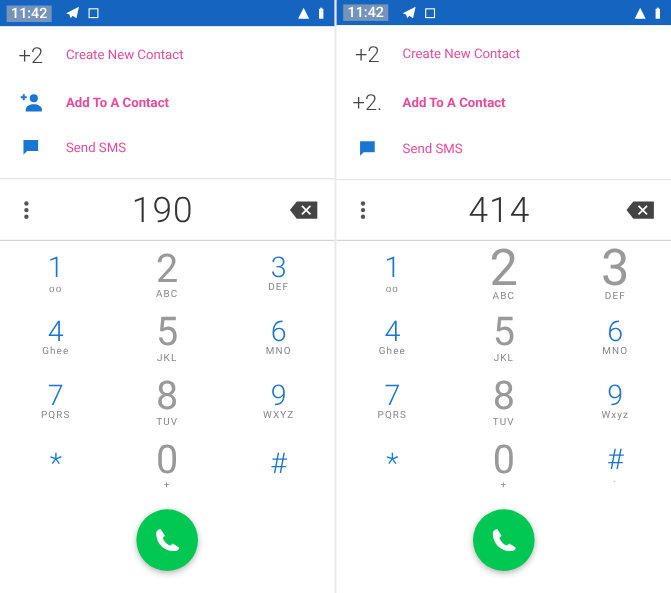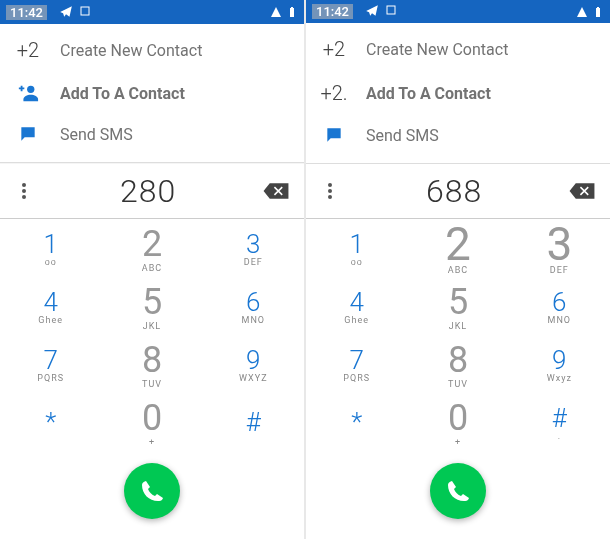--- a/index.html
+++ b/index.html
@@ -1,26 +1,26 @@
 <!DOCTYPE html>
 <html><head>
 <meta charset="utf-8">
 <style>
 *{margin:0;padding:0;box-sizing:border-box;font-family:Roboto,Arial,sans-serif}
 body{background:#e8e8e8;display:flex;gap:2px;width:610px;height:539px}
 .phone{width:304px;height:539px;background:#fff;display:flex;flex-direction:column}
 .statusbar{height:24px;background:#1565c0;color:#fff;display:flex;align-items:center;padding:0 6px;font-size:13px;font-weight:500}
 .statusbar .time{background:rgba(180,180,180,0.6);padding:0 4px;margin-right:6px}
-.sb-left{display:flex;gap:6px}
+.sb-left{display:flex;align-items:center;gap:6px}
 .sb-right{margin-left:auto;display:flex;align-items:center;gap:4px}
 .sb-right svg{width:12px;height:12px}
 .actions{background:#fff;padding:4px 0 8px 0;border-bottom:1px solid #ddd}
 .action-row{display:flex;align-items:center;padding:10px 16px;gap:20px}
 .action-icon{width:24px;display:flex;justify-content:center;color:#1976d2}
-.action-text{font-size:16px;color:#737373}
+.action-text{font-size:12px;color:#ec4899}
 .action-text.bold{font-weight:700}
 .prefix{font-size:20px;color:#444;font-weight:300}
 .spacer{flex:1;background:#f5f5f5}
 .number-row{display:flex;align-items:center;padding:8px 12px;background:#fff;border-bottom:1px solid #ccc}
 .overflow{width:24px;display:flex;flex-direction:column;align-items:center;gap:2px}
 .overflow span{width:4px;height:4px;background:#555;border-radius:50%}
 .number-display{flex:1;text-align:center;font-size:32px;color:#333;font-weight:300;letter-spacing:1px}
 .backspace{width:32px;height:24px;display:flex;align-items:center;justify-content:center}
 .keypad{display:grid;grid-template-columns:1fr 1fr 1fr;background:#fff}
 .key{display:flex;flex-direction:column;align-items:center;justify-content:center;height:58px;cursor:pointer}
@@ -83,21 +83,21 @@
   </div>
 
   <div class="spacer"></div>
 
   <div class="number-row">
     <div class="overflow">
         <span></span>
         <span></span>
         <span></span>
       </div>
-    <div class="number-display">280</div>
+    <div class="number-display">190</div>
     <div class="backspace">
       <svg width="28" height="20" viewBox="0 0 36 24" fill="#444">
           <path d="M10 2L2 12l8 10h24V2z"></path>
           <path d="M16 7l10 10M26 7L16 17" stroke="#fff" stroke-width="2"></path>
         </svg>
     </div>
   </div>
 
   <div class="keypad">
     <div class="key">
@@ -199,21 +199,21 @@
   </div>
 
   <div class="spacer"></div>
 
   <div class="number-row">
     <div class="overflow">
         <span></span>
         <span></span>
         <span></span>
       </div>
-    <div class="number-display">688</div>
+    <div class="number-display">414</div>
     <div class="backspace">
       <svg width="28" height="20" viewBox="0 0 36 24" fill="#444">
           <path d="M10 2L2 12l8 10h24V2z"></path>
           <path d="M16 7l10 10M26 7L16 17" stroke="#fff" stroke-width="2"></path>
         </svg>
     </div>
   </div>
 
   <div class="keypad">
     <div class="key">

